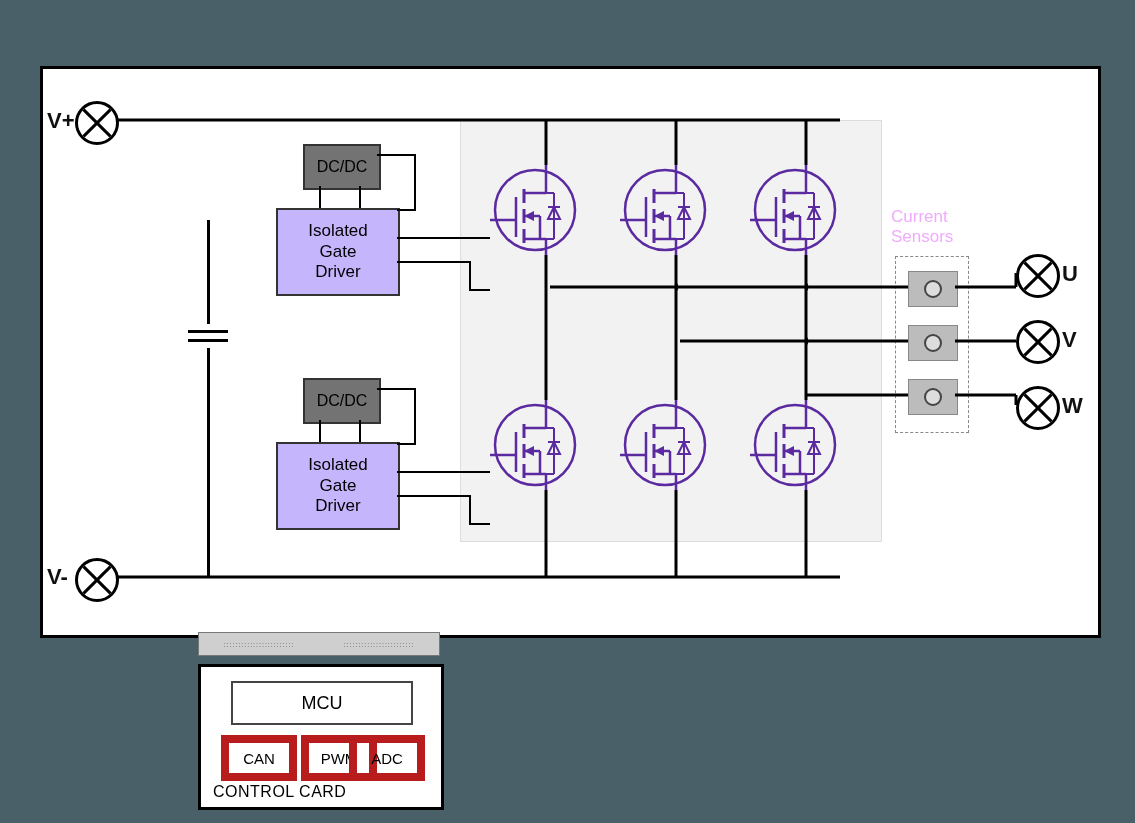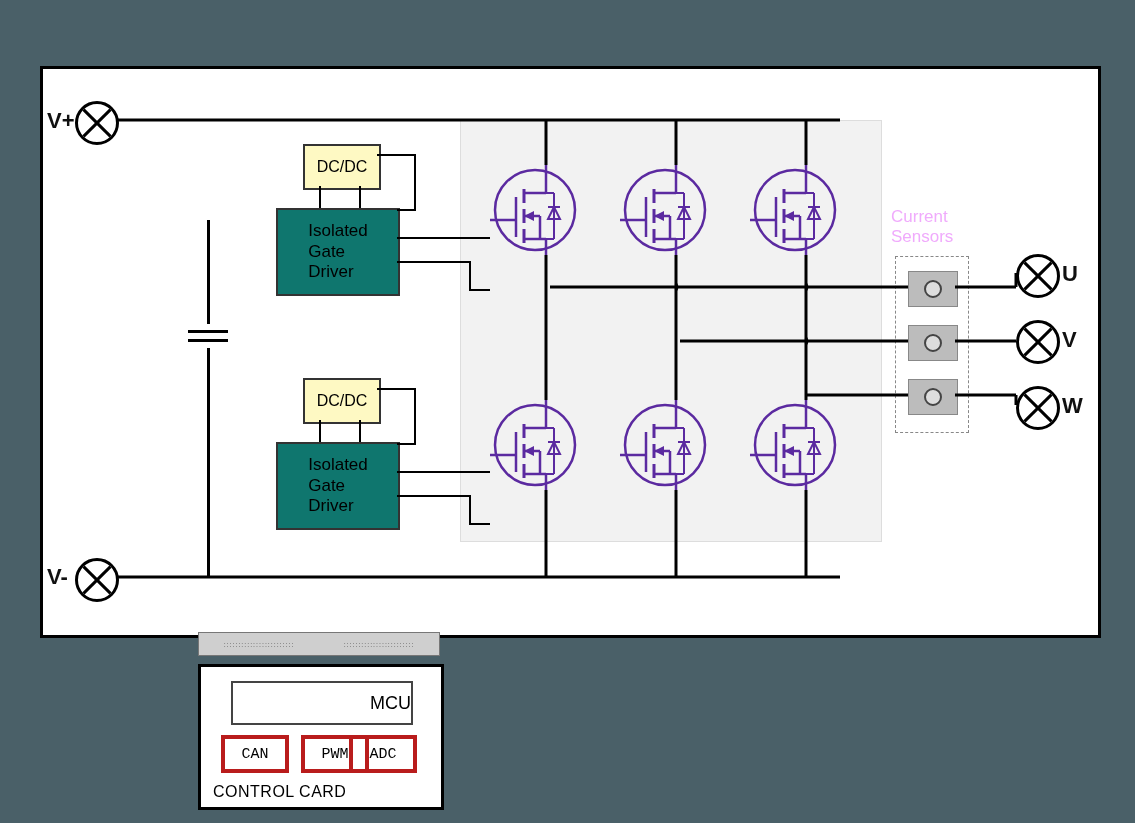--- a/index.html
+++ b/index.html
@@ -3,36 +3,36 @@
 <meta charset="utf-8">
 <style>
   html,body{margin:0;padding:0;background:#4a6068;font-family:"Segoe UI",Arial,sans-serif;}
   #stage{position:relative;width:1135px;height:823px;}
   .frame{position:absolute;left:40px;top:66px;width:1055px;height:566px;background:#fff;border:3px solid #000;}
   .term{position:absolute;width:38px;height:38px;border:3px solid #000;border-radius:50%;background:#fff;}
   .term::before,.term::after{content:"";position:absolute;left:50%;top:50%;width:38px;height:3px;background:#000;transform-origin:center;}
   .term::before{transform:translate(-50%,-50%) rotate(45deg);}
   .term::after{transform:translate(-50%,-50%) rotate(-45deg);}
   .term-lbl{position:absolute;font-size:22px;font-weight:600;color:#111;}
-  .dcdc{position:absolute;width:74px;height:42px;border:2px solid #333;background:#fef9c3;display:flex;align-items:center;justify-content:center;font-size:16px;}
-  .igd{position:absolute;width:120px;height:84px;border:2px solid #333;background:#0f766e;display:flex;align-items:center;justify-content:center;font-size:17px;line-height:1.2;}
+  .dcdc{position:absolute;width:74px;height:42px;border:2px solid #333;background:#737373;display:flex;align-items:center;justify-content:center;font-size:16px;}
+  .igd{position:absolute;width:120px;height:84px;border:2px solid #333;background:#c4b5fd;display:flex;align-items:center;justify-content:center;font-size:17px;text-align:center;line-height:1.2;}
   .bridge{position:absolute;left:460px;top:120px;width:420px;height:420px;background:#f2f2f2;border:1px solid #ddd;}
   .mosfet{position:absolute;width:90px;height:90px;}
   .cs-box{position:absolute;left:895px;top:256px;width:72px;height:175px;border:1.5px dashed #888;background:rgba(0,0,0,0);}
   .cs-lbl{position:absolute;left:891px;top:207px;font-size:17px;color:#f0abfc;text-align:left;line-height:1.15;}
   .cs{position:absolute;left:12px;width:48px;height:34px;background:#bcbcbc;border:1px solid #888;display:flex;align-items:center;justify-content:center;}
   .cs .dot{width:14px;height:14px;border:2px solid #444;border-radius:50%;background:#ddd;}
   .cap{position:absolute;left:188px;top:220px;width:40px;text-align:center;}
   .cap .plate{width:40px;height:3px;background:#000;margin:6px 0;}
   .cap .wire{width:3px;height:90px;background:#000;margin:0 auto;}
   .conn{position:absolute;left:198px;top:632px;width:240px;height:22px;background:#cfcfcf;border:1px solid #777;display:flex;align-items:center;justify-content:space-around;overflow:hidden;}
   .conn span{font-size:7px;letter-spacing:1px;color:#555;}
   .card{position:absolute;left:198px;top:664px;width:240px;height:140px;border:3px solid #000;background:#fff;}
-  .mcu{position:absolute;left:30px;top:14px;width:178px;height:40px;border:2px solid #444;display:flex;align-items:center;justify-content:flex-end;font-size:18px;}
-  .sub{position:absolute;top:68px;width:60px;height:30px;border:4px solid #b91c1c;display:flex;align-items:center;justify-content:center;font-size:15px;font-family:Liberation Mono, monospace;}
+  .mcu{position:absolute;left:30px;top:14px;width:178px;height:40px;border:2px solid #444;display:flex;align-items:center;justify-content:center;font-size:18px;}
+  .sub{position:absolute;top:68px;width:60px;height:30px;border:8px solid #b91c1c;display:flex;align-items:center;justify-content:center;font-size:15px;}
   .card-title{position:absolute;left:12px;bottom:6px;font-size:16px;letter-spacing:0.5px;}
   svg.wires{position:absolute;left:0;top:0;pointer-events:none;}
 </style>
 </head>
 <body>
 
 <div id="stage">
 
   <div class="frame"></div>
 

